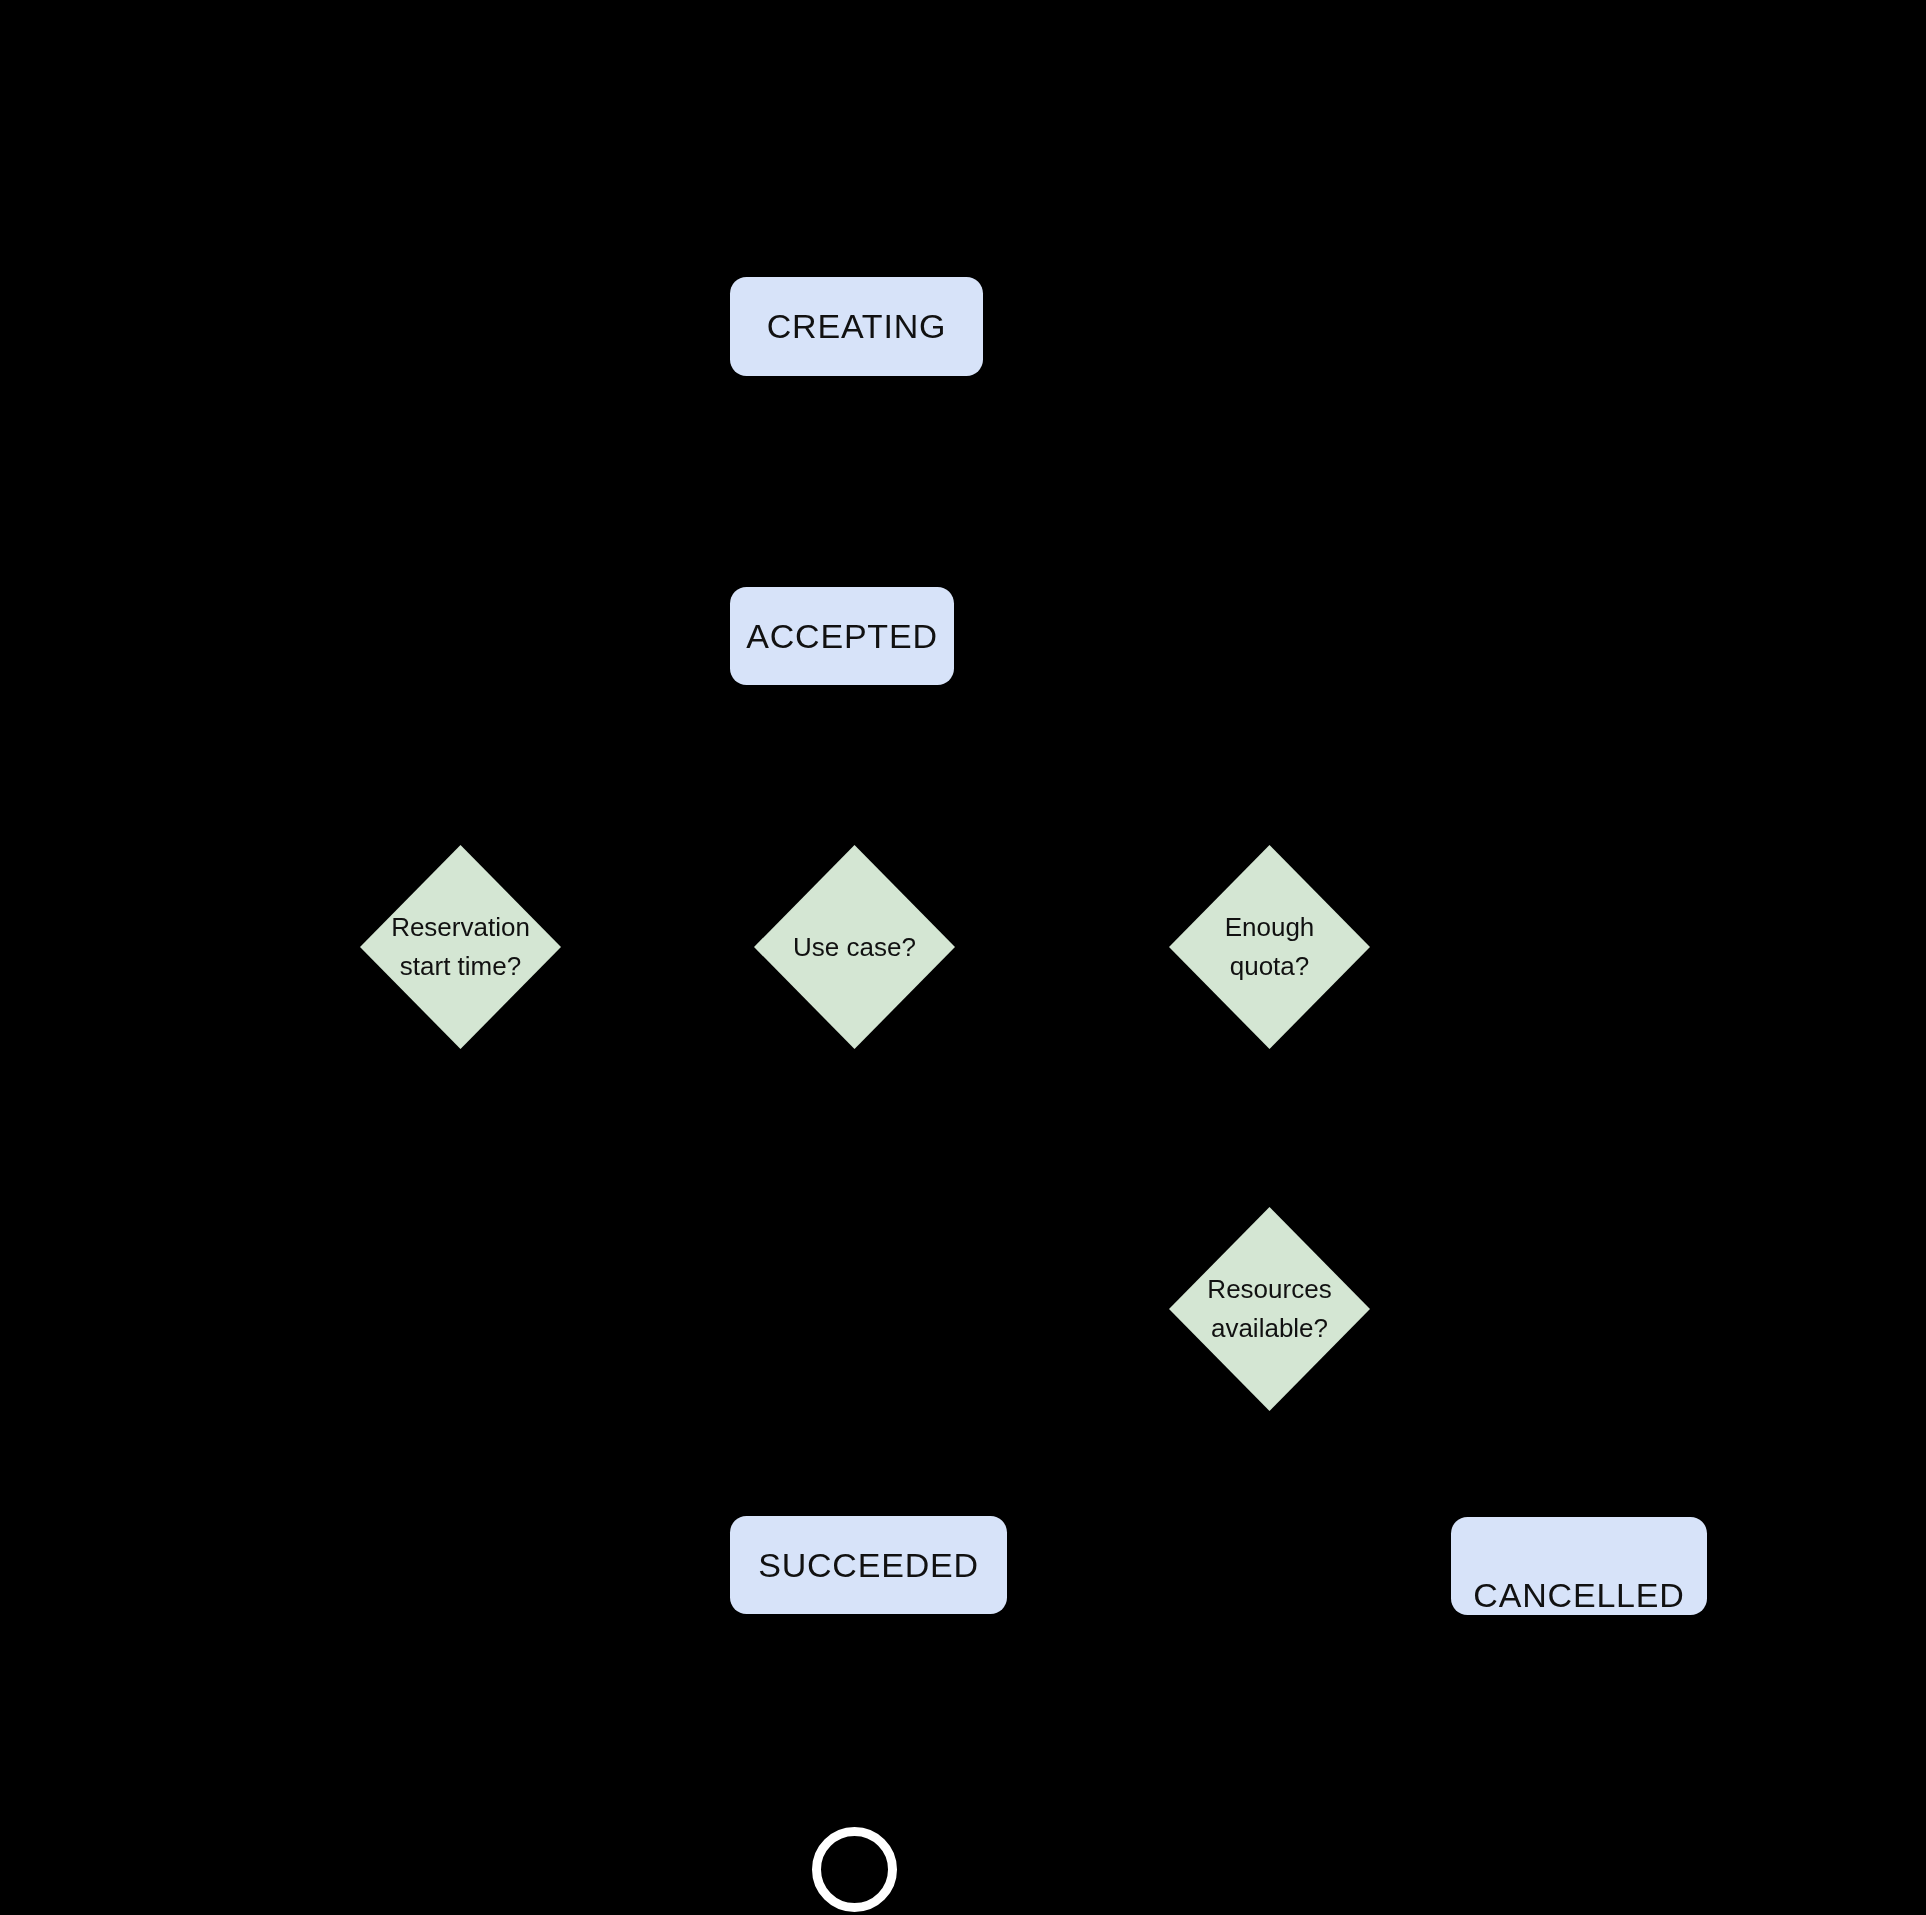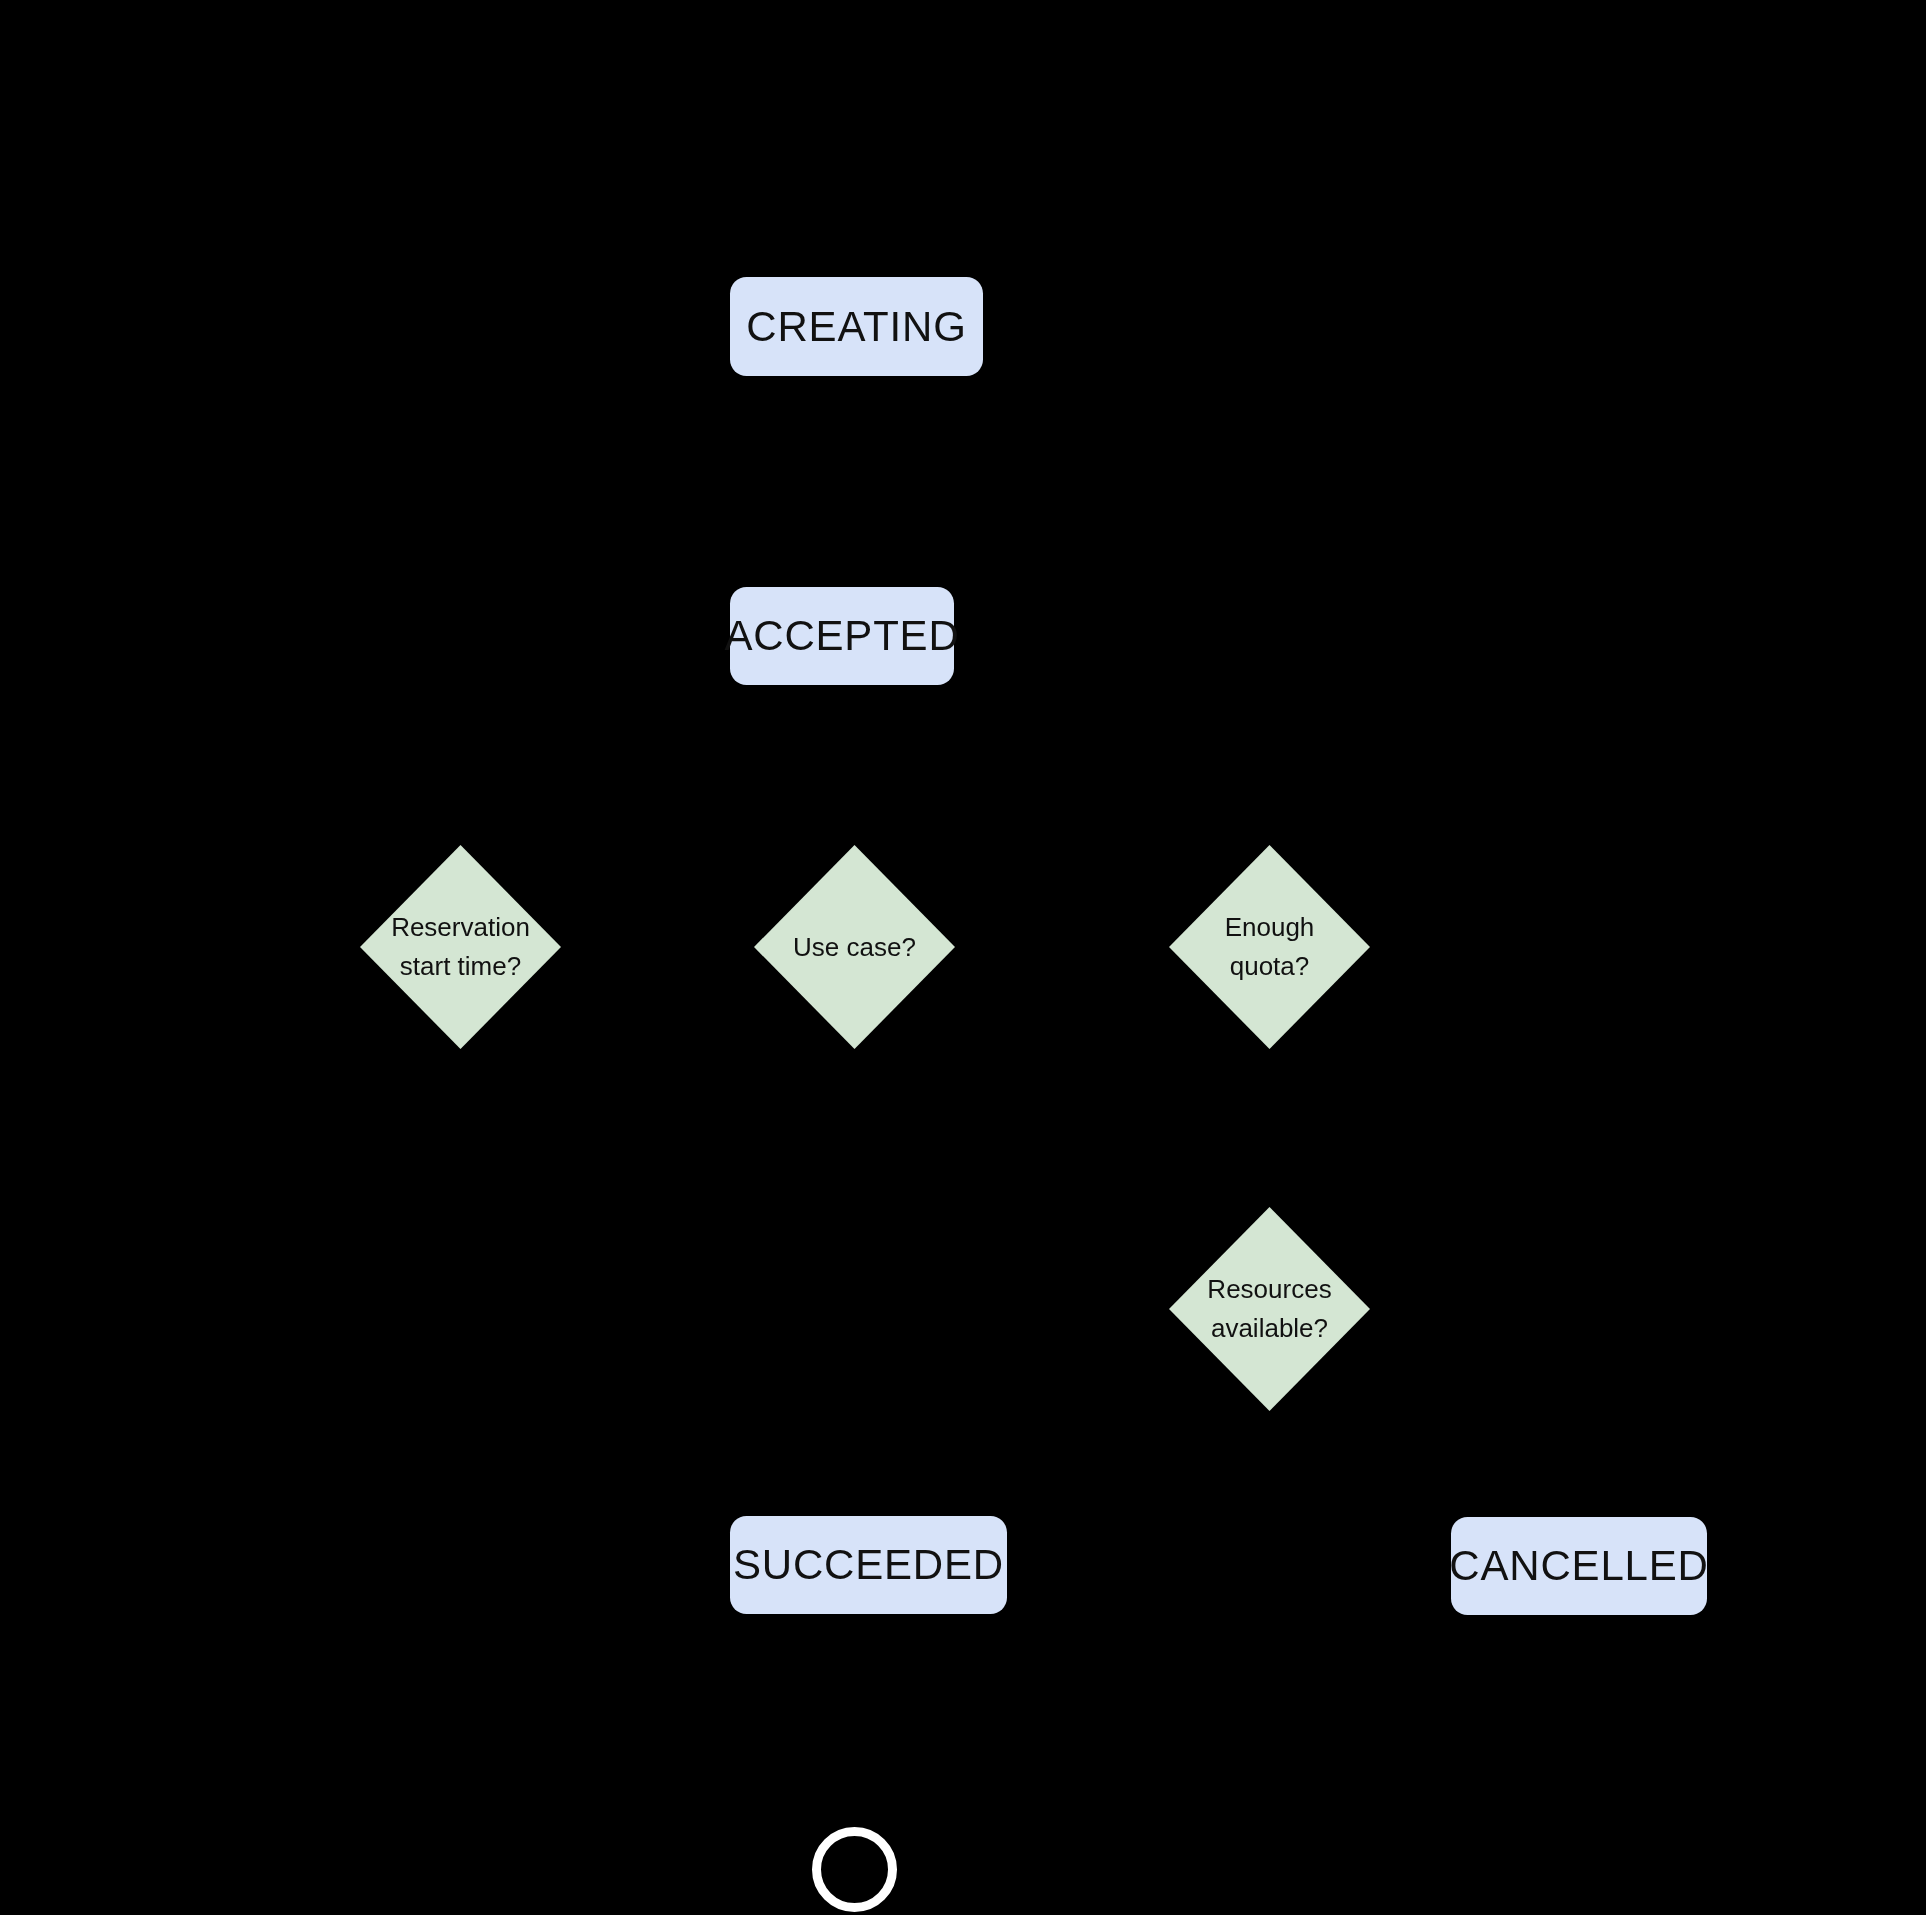--- a/index.html
+++ b/index.html
@@ -17,29 +17,29 @@
   }
   
   .state {
     position: absolute;
     background: var(--state-fill, #d7e3f9);
     color: var(--node-text, #111111);
     border-radius: 16.5px;
     display: flex;
     align-items: center;
     justify-content: center;
-    font-size: 42px;
+    font-size: 34px;
     letter-spacing: 0.8px;
     white-space: nowrap;
   }
   .state--creating  { left: 730px; top: 277px;  width: 253px; height: 99px; }
   .state--accepted  { left: 730px; top: 587px; width: 224px; height: 98px; }
   .state--failed    { left: 6.2px;   top: 1516px; width: 255px; height: 98px; }
   .state--succeeded { left: 730px; top: 1516px; width: 277px; height: 98px; }
-  .state--cancelled { left: 1451px; top: 1517px; width: 256px; height: 98px; }
+  .state--cancelled { left: 1451px; top: 1517px; width: 256px; height: 98px; align-items: flex-end; }
   
   .diamond {
     position: absolute;
     width: 201px;
     height: 204px;
     background: var(--decision-fill, #d4e6d3);
     clip-path: polygon(50% 0, 100% 50%, 50% 100%, 0 50%);
     color: var(--node-text, #111111);
     display: flex;
     flex-direction: column;

